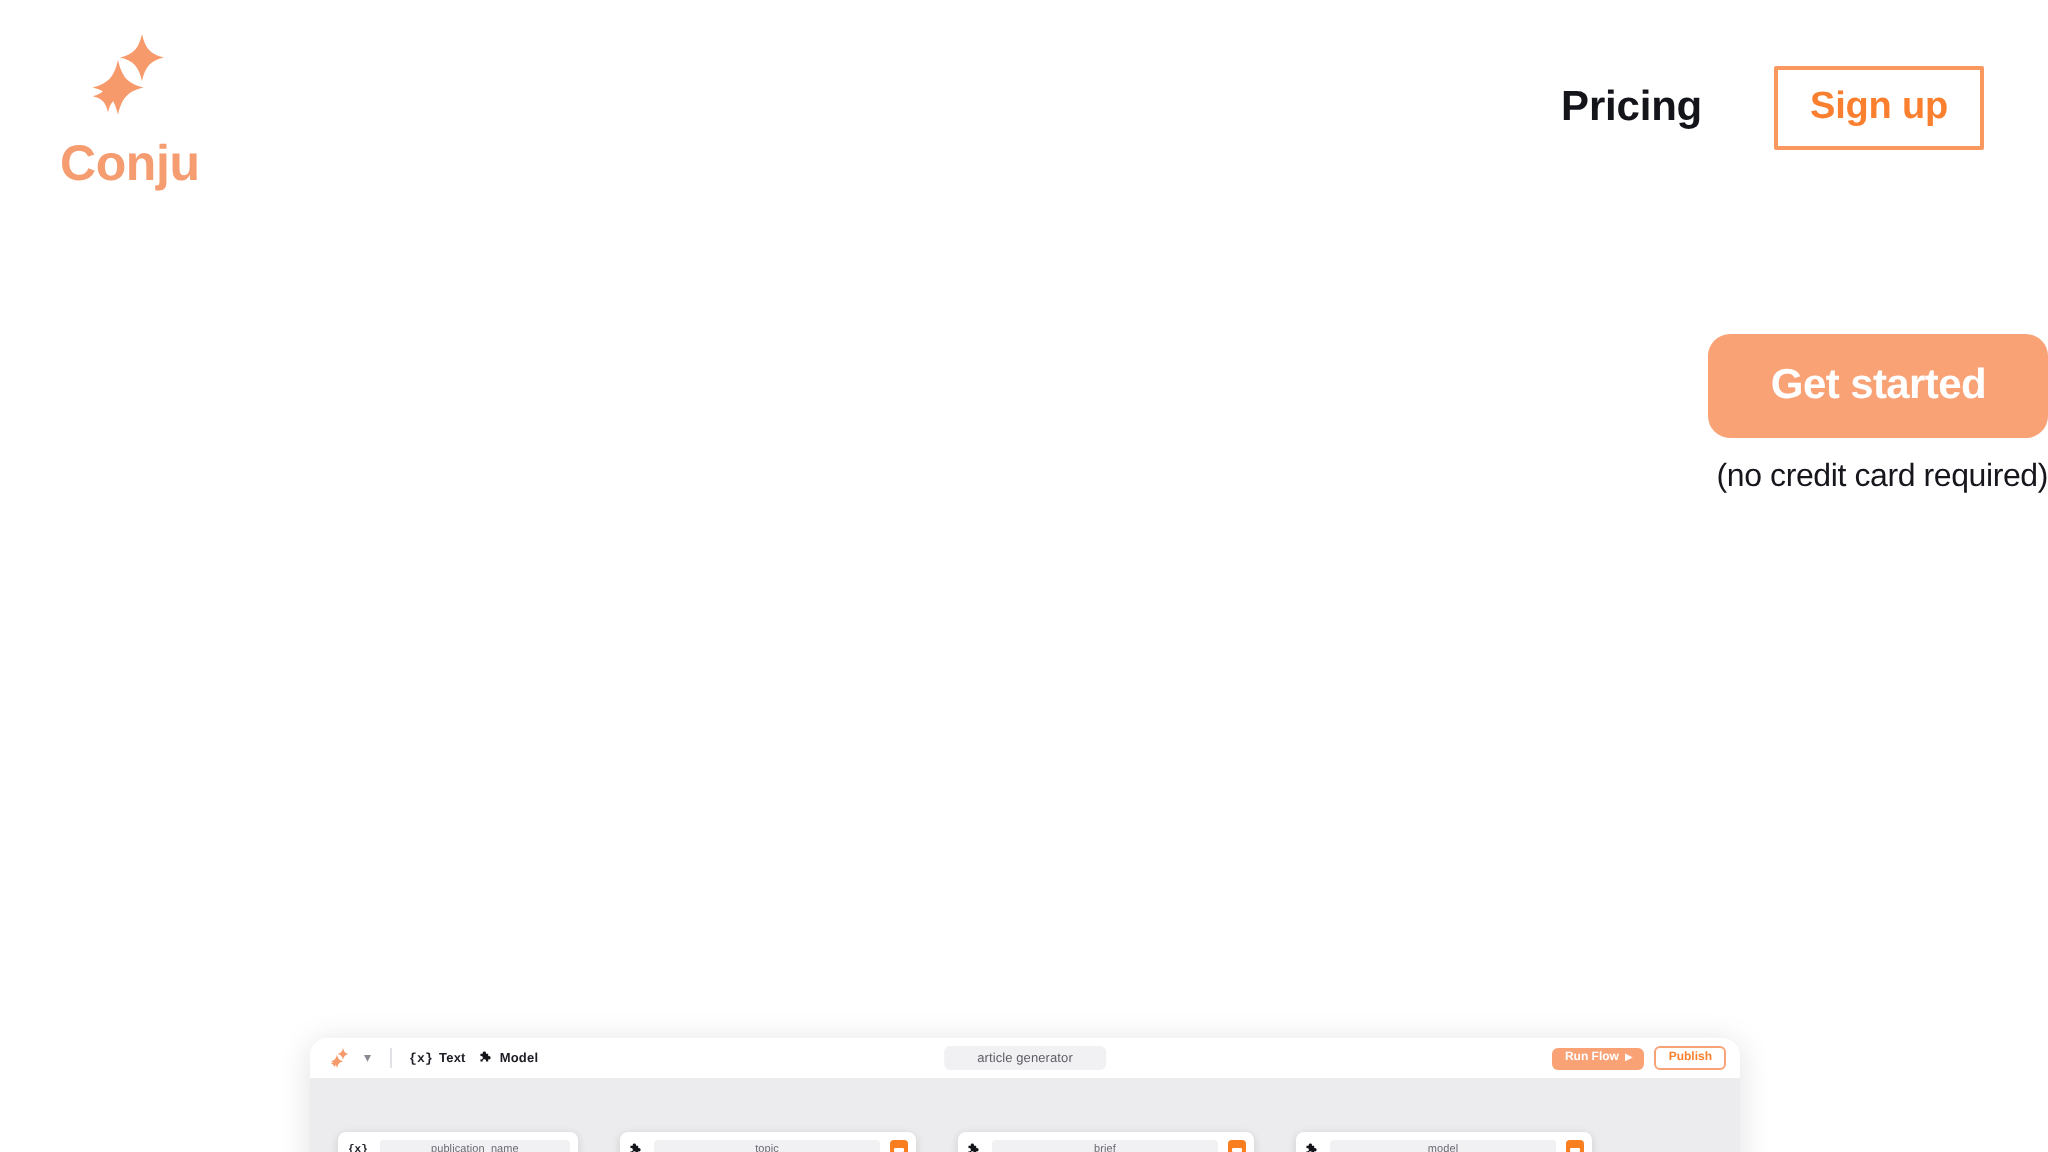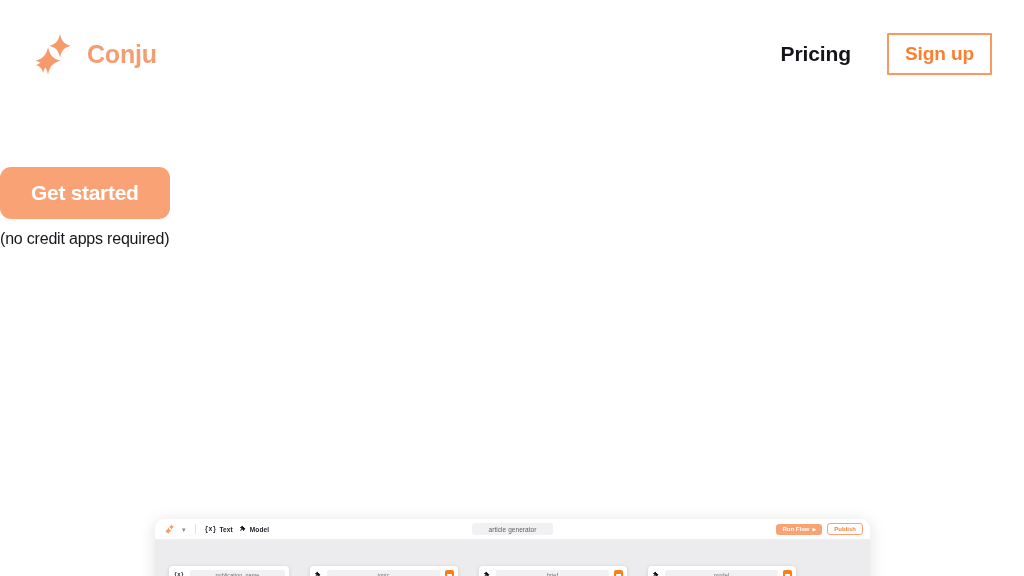--- a/index.html
+++ b/index.html
@@ -26,20 +26,21 @@
     align-items: center;
     justify-content: space-between;
     padding: 0 32px 0 30px;
   }
 
   .brand {
     display: flex;
     align-items: center;
     gap: 9px;
     cursor: pointer;
+    flex-direction: column;
   }
 
   .brand-mark {
     width: 48px;
     height: 48px;
     display: block;
     flex: none;
   }
 
   .brand-name {
@@ -103,21 +104,21 @@
     color: #16161d;
     letter-spacing: -0.35px;
     max-width: 626px;
     font-weight: 400;
   }
 
   .hero-cta-wrap {
     margin-top: 27px;
     display: flex;
     flex-direction: column;
-    align-items: flex-start;
+    align-items: flex-end;
     gap: 11px;
   }
 
   .cta-btn {
     background: #F9A276;
     color: #ffffff;
     border: none;
     border-radius: 11px;
     font-family: inherit;
     font-size: 21px;
@@ -361,21 +362,21 @@
   </nav>
 
 </header>
 
 <main class="hero">
 
 
 
   <div class="hero-cta-wrap">
     <button class="cta-btn">Get started</button>
-    <span class="cta-note">(no credit apps required)</span>
+    <span class="cta-note">(no credit card required)</span>
   </div>
 
 </main>
 
 <section class="app-mockup">
 
   <div class="mock-toolbar">
 
     <div class="mock-tool-left">
       <svg class="mock-logo" viewBox="0 0 48 48">

